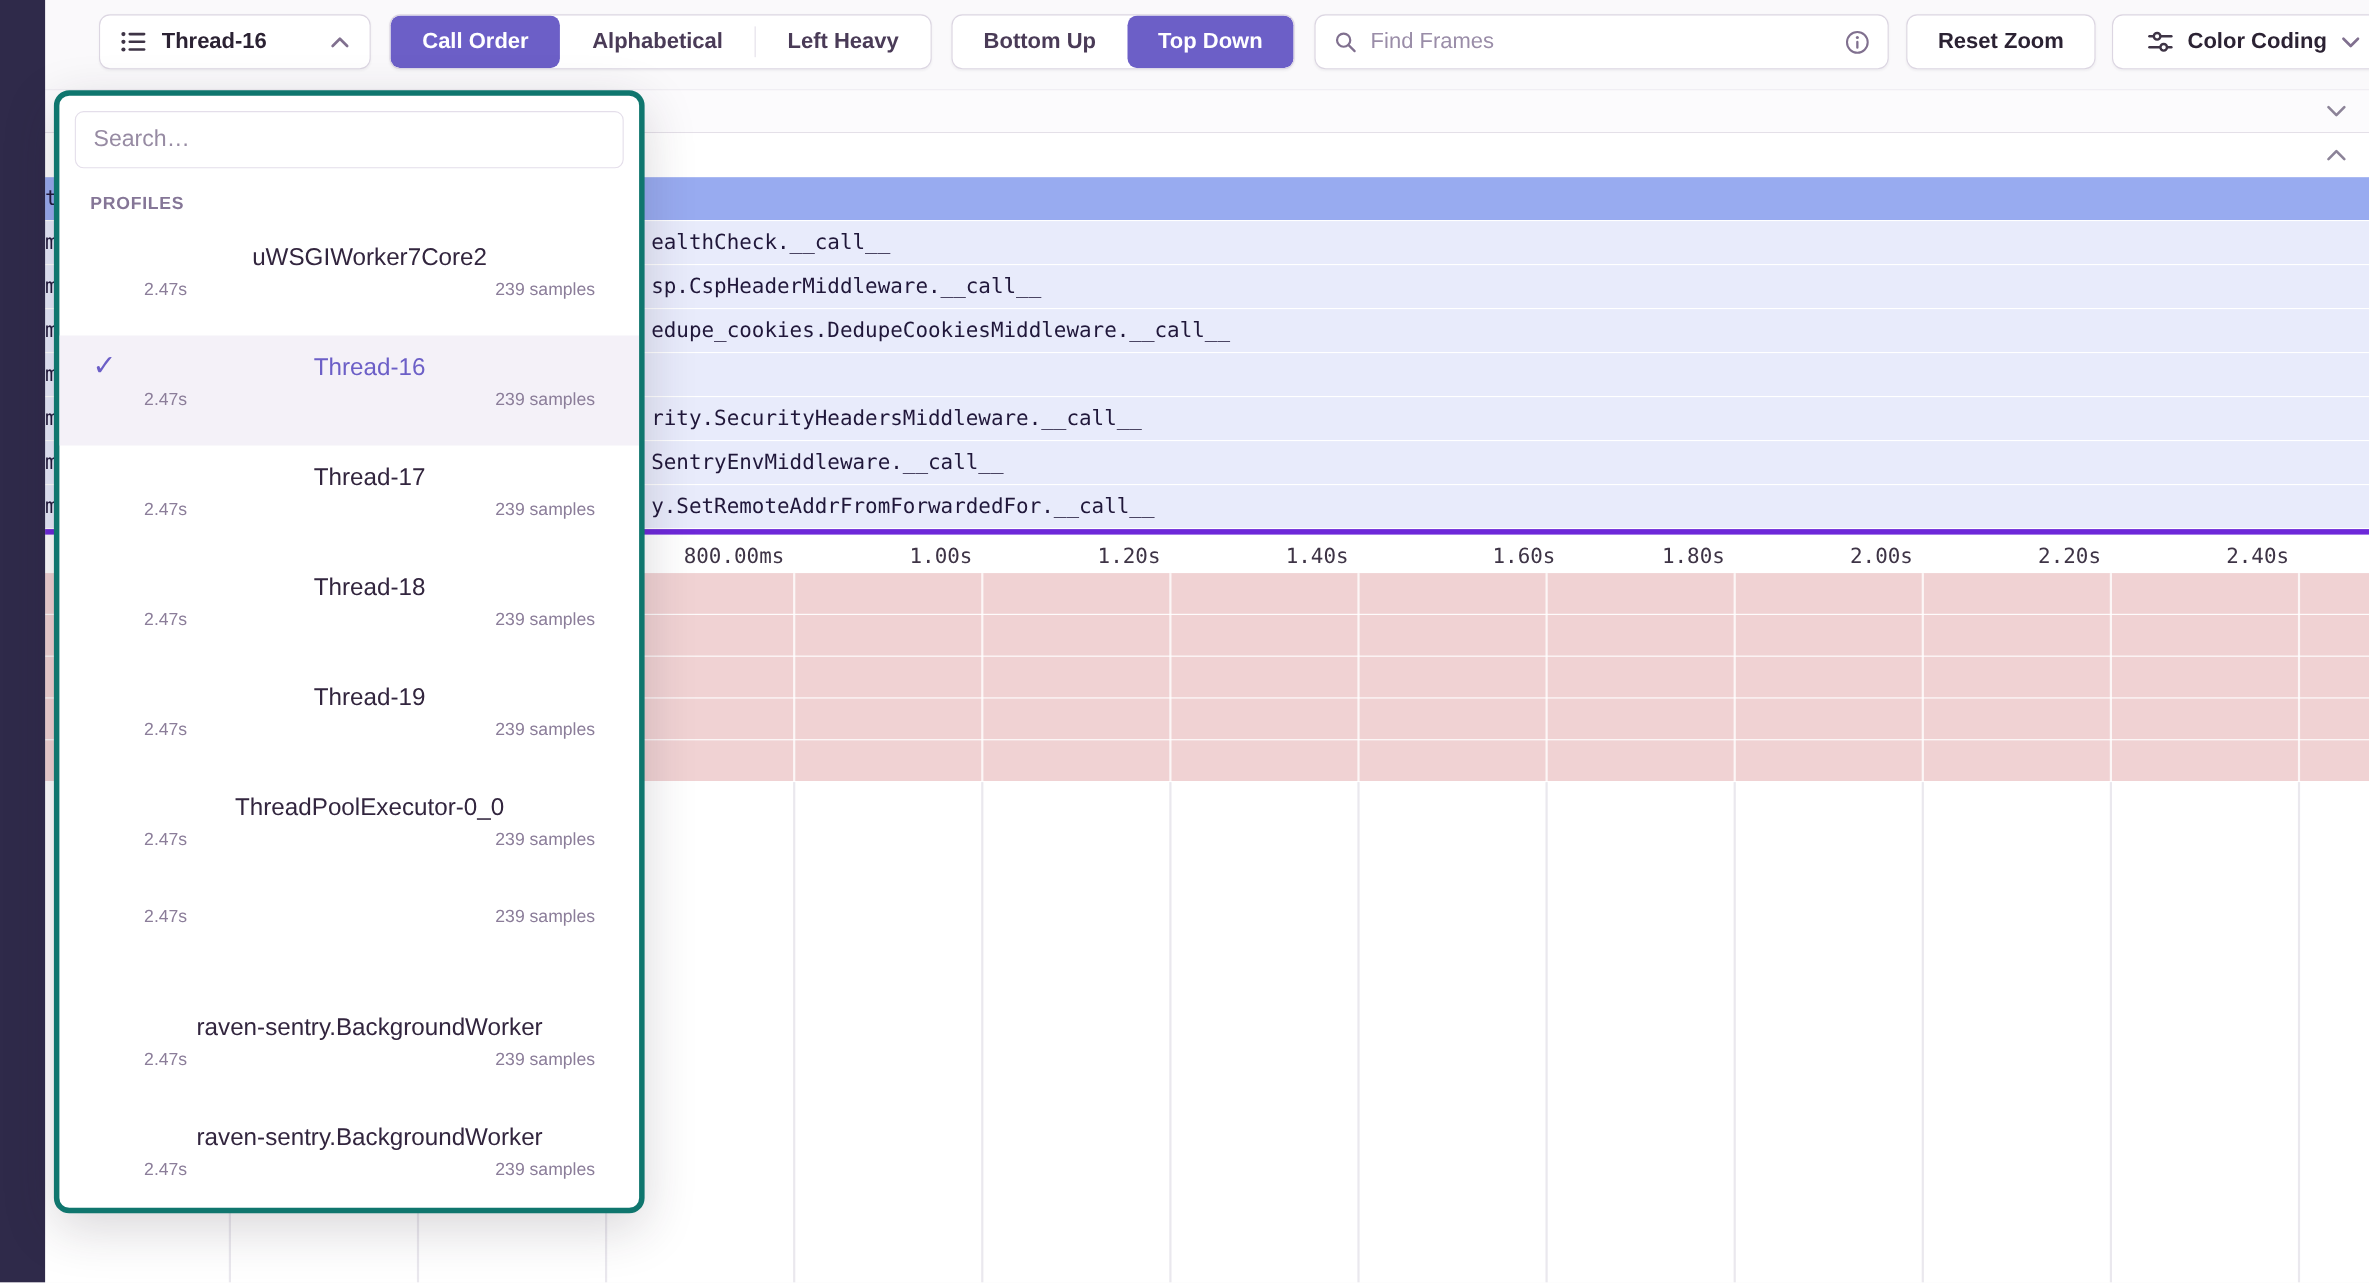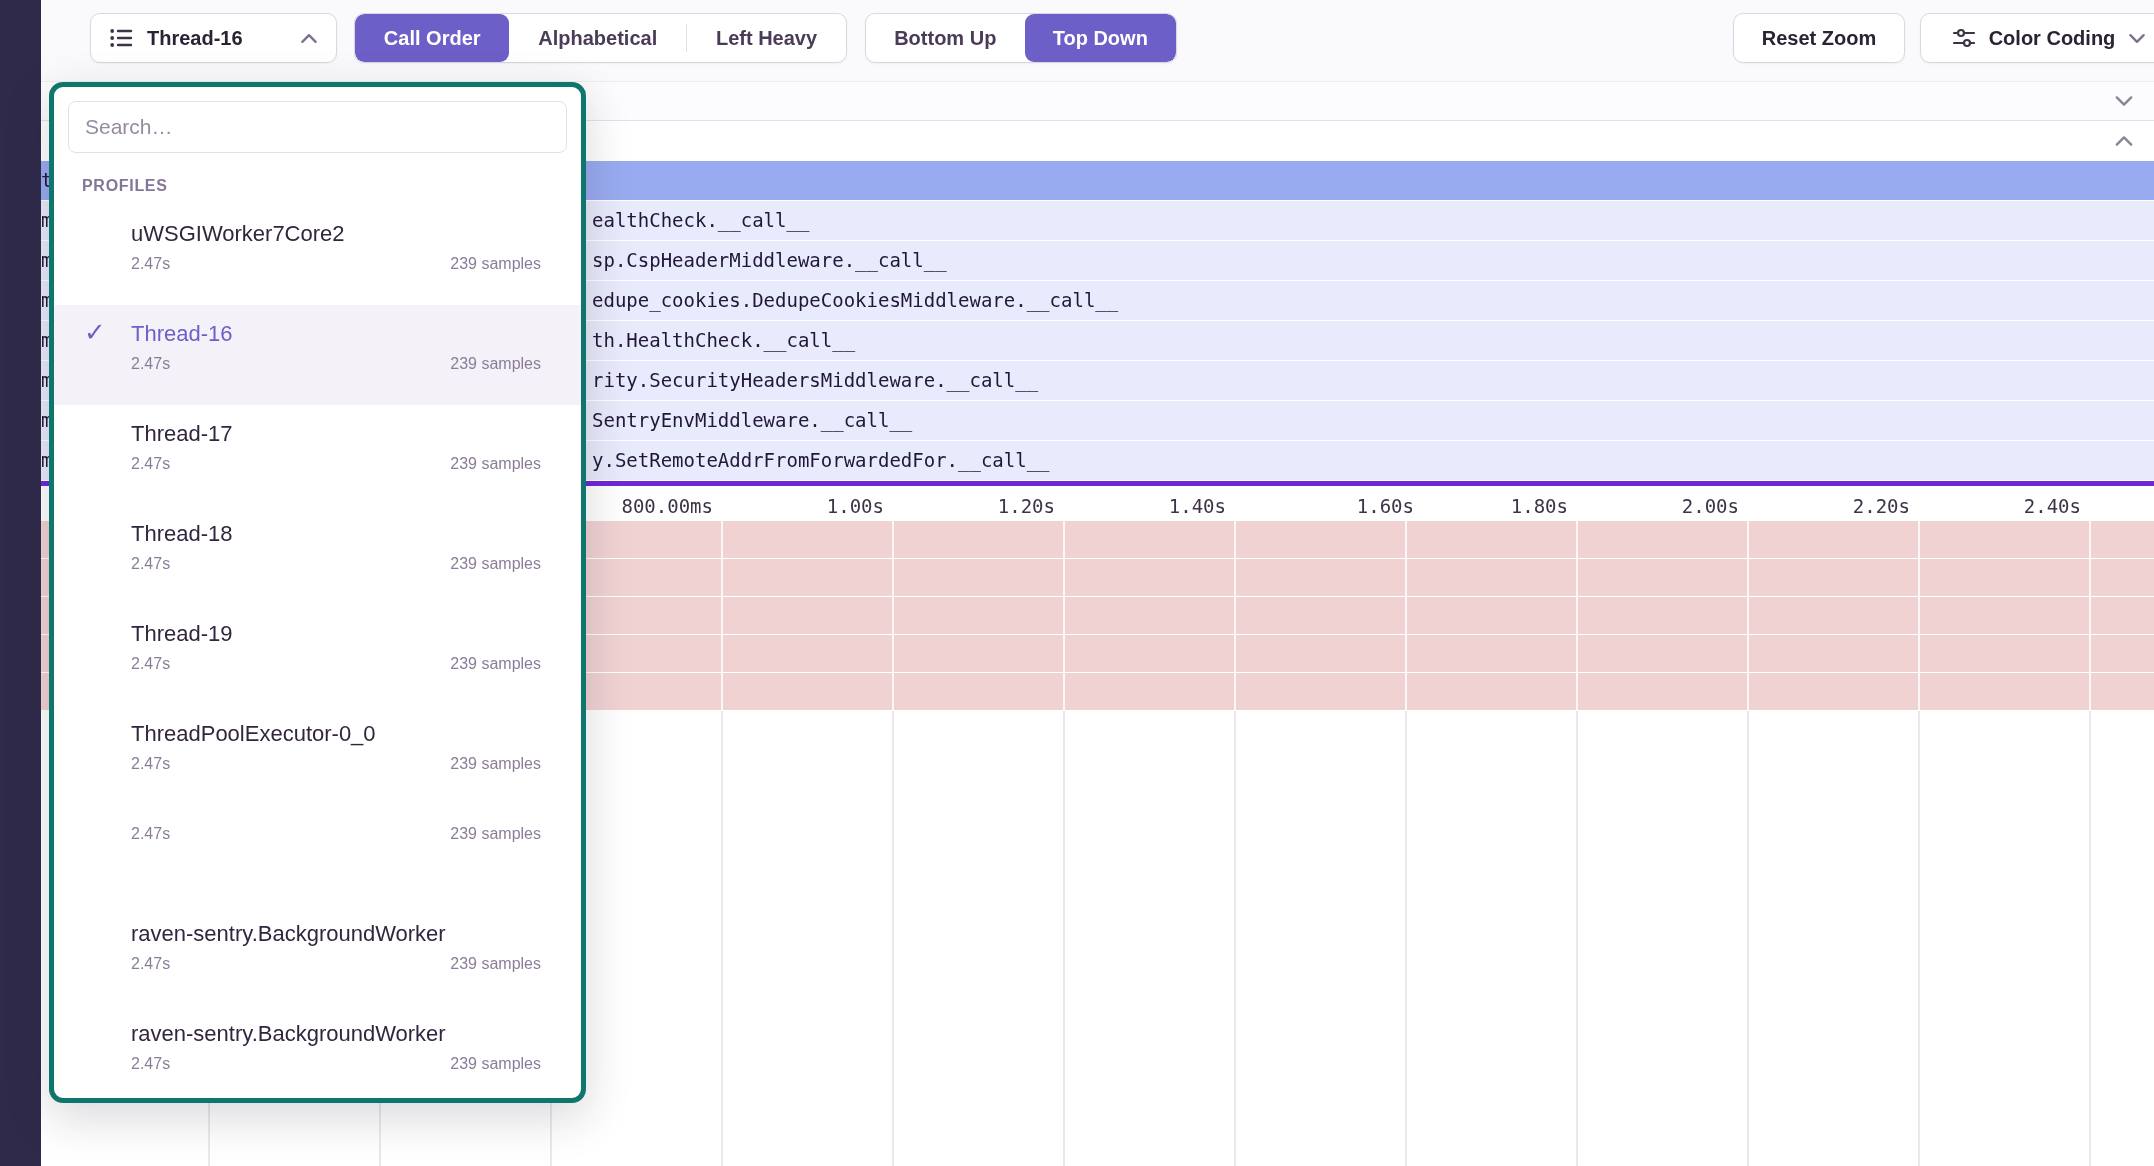--- a/index.html
+++ b/index.html
@@ -62,21 +62,21 @@
               border:5px solid #0f766e; border-radius:14px; box-shadow:0 14px 46px rgba(43,34,51,.18);
               z-index:20; overflow:hidden; }
   .dd-search { margin:14px; height:52px; border:1px solid #E4DEEA; border-radius:8px; background:#fff;
                display:flex; align-items:center; padding:0 16px; cursor:text; }
   .dd-search input { border:none; outline:none; background:transparent; width:100%; font-family:inherit; font-size:21px; color:#2B2233; }
   .dd-search input::placeholder { color:#978BA3; }
   .dd-section { margin:24px 0 10px; padding:0 28px; font-size:16px; font-weight:700; letter-spacing:.7px; color:#857697; }
   .dd-item { position:relative; height:100px; padding:14px 40px 0 77px; cursor:pointer; }
   .dd-item.selected { background:#F4F1F8; }
   .dd-check { position:absolute; left:30px; top:12px; font-size:26px; color:var(--accent,#6C5FC7); }
-  .dd-name { font-size:22px; font-weight:500; color:#32253E; line-height:30px; white-space:nowrap; }
+  .dd-name { font-size:22px; font-weight:500; color:#32253E; line-height:30px; white-space:nowrap;text-align:center; }
   .dd-item.selected .dd-name { color:var(--accent,#6C5FC7); }
   .dd-sub { display:flex; justify-content:space-between; margin-top:6px; font-size:16px; color:#8B7D99; }
 </style>
 </head>
 <body>
 
 <div class="screen">
 
   <div class="sidebar"></div>
 
@@ -102,20 +102,32 @@
       <span class="seg-item">Alphabetical</span>
       <span class="seg-sep"></span>
       <span class="seg-item">Left Heavy</span>
     </div>
 
     <div class="seg seg2">
       <span class="seg-item">Bottom Up</span>
       <span class="seg-item active">Top Down</span>
     </div>
 
+    <div class="btn find">
+      <svg class="icon icon-gray" width="22" height="22" viewBox="0 0 22 22">
+        <circle cx="9.5" cy="9.5" r="6" fill="none" stroke="currentColor" stroke-width="2"></circle>
+        <line x1="14" y1="14" x2="19.5" y2="19.5" stroke="currentColor" stroke-width="2" stroke-linecap="round"></line>
+      </svg>
+      <input placeholder="Find Frames" style="">
+      <svg class="icon icon-gray" width="23" height="23" viewBox="0 0 22 22">
+        <circle cx="11" cy="11" r="9" fill="none" stroke="currentColor" stroke-width="1.8"></circle>
+        <circle cx="11" cy="6.8" r="1.35" fill="currentColor"></circle>
+        <rect x="10" y="9.6" width="2" height="7" rx="1" fill="currentColor"></rect>
+      </svg>
+    </div>
 
     <button class="btn reset-btn">Reset Zoom</button>
 
     <button class="btn color-btn">
       <svg class="icon icon-dark" width="24" height="24" viewBox="0 0 24 24">
         <line x1="2" y1="7" x2="22" y2="7" stroke="currentColor" stroke-width="2.2" stroke-linecap="round"></line>
         <circle cx="9" cy="7" r="3" fill="#fff" stroke="currentColor" stroke-width="2.2"></circle>
         <line x1="2" y1="17" x2="22" y2="17" stroke="currentColor" stroke-width="2.2" stroke-linecap="round"></line>
         <circle cx="15" cy="17" r="3" fill="#fff" stroke="currentColor" stroke-width="2.2"></circle>
       </svg>
@@ -149,21 +161,20 @@
         <div class="flame-row row-normal" style="top: 80px;">
           <span class="left-char">m</span>
           <span class="row-text">sp.CspHeaderMiddleware.__call__</span>
         </div>
         <div class="flame-row row-normal" style="top: 120px;">
           <span class="left-char">m</span>
           <span class="row-text">edupe_cookies.DedupeCookiesMiddleware.__call__</span>
         </div>
         <div class="flame-row row-normal" style="top: 160px;">
           <span class="left-char">m</span>
-          <span class="row-text">th.HealthCheck.__call__</span>
         </div>
         <div class="flame-row row-normal" style="top: 200px;">
           <span class="left-char">m</span>
           <span class="row-text">rity.SecurityHeadersMiddleware.__call__</span>
         </div>
         <div class="flame-row row-normal" style="top: 240px;">
           <span class="left-char">m</span>
           <span class="row-text">SentryEnvMiddleware.__call__</span>
         </div>
         <div class="flame-row row-normal" style="top: 280px;">

